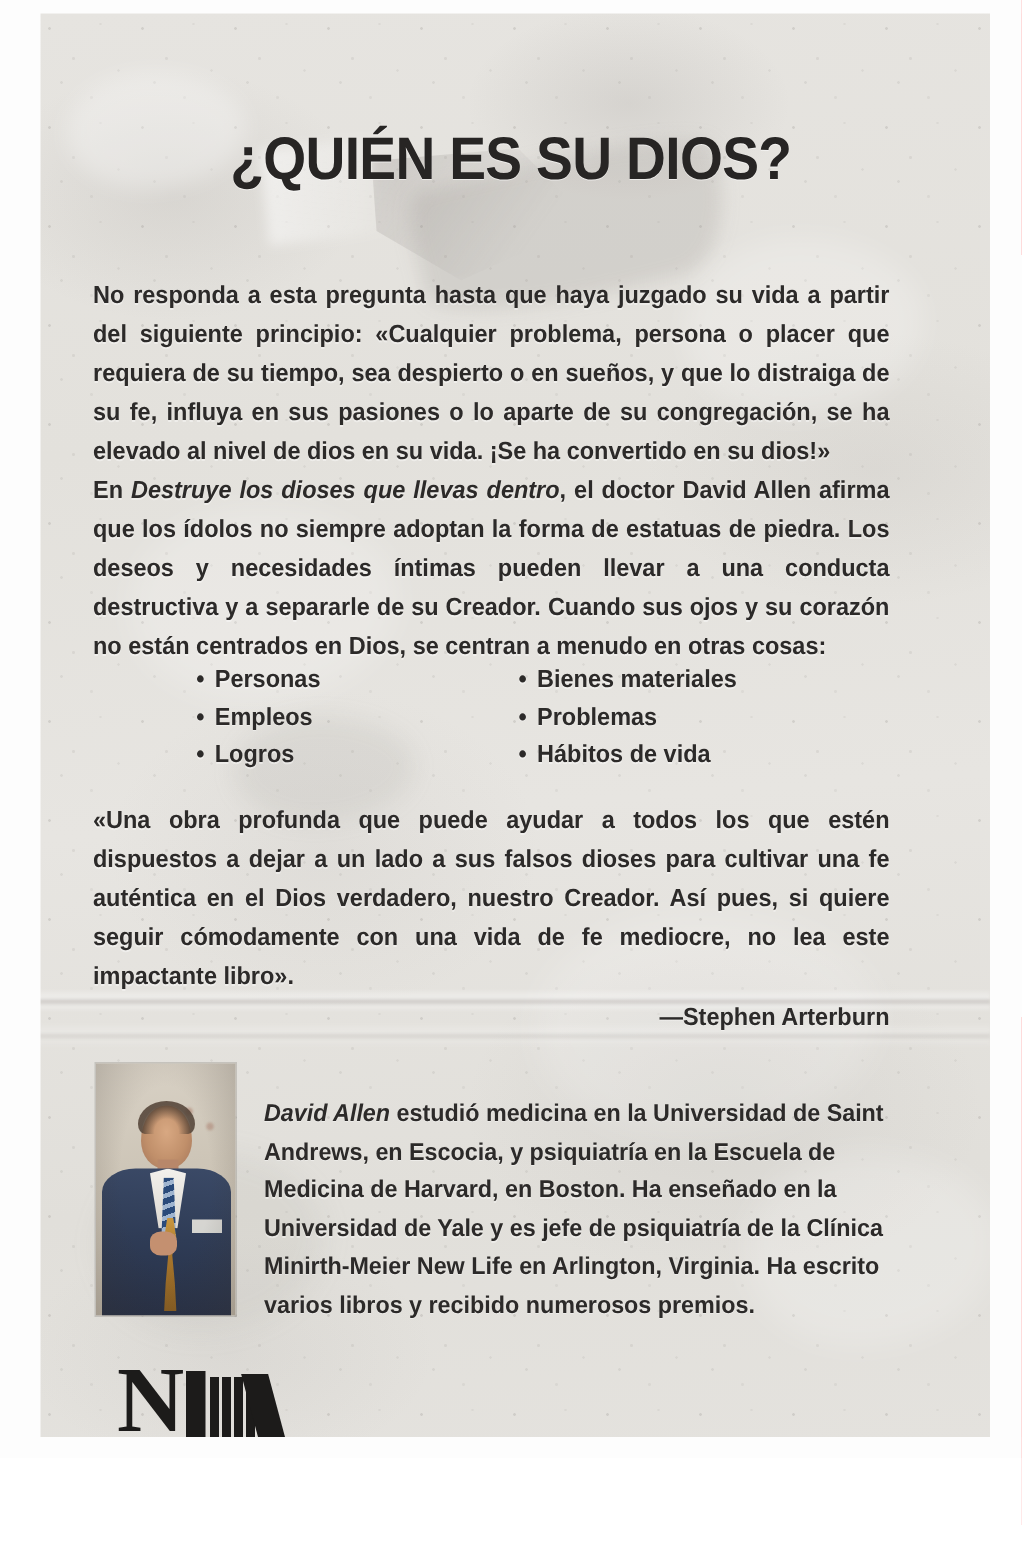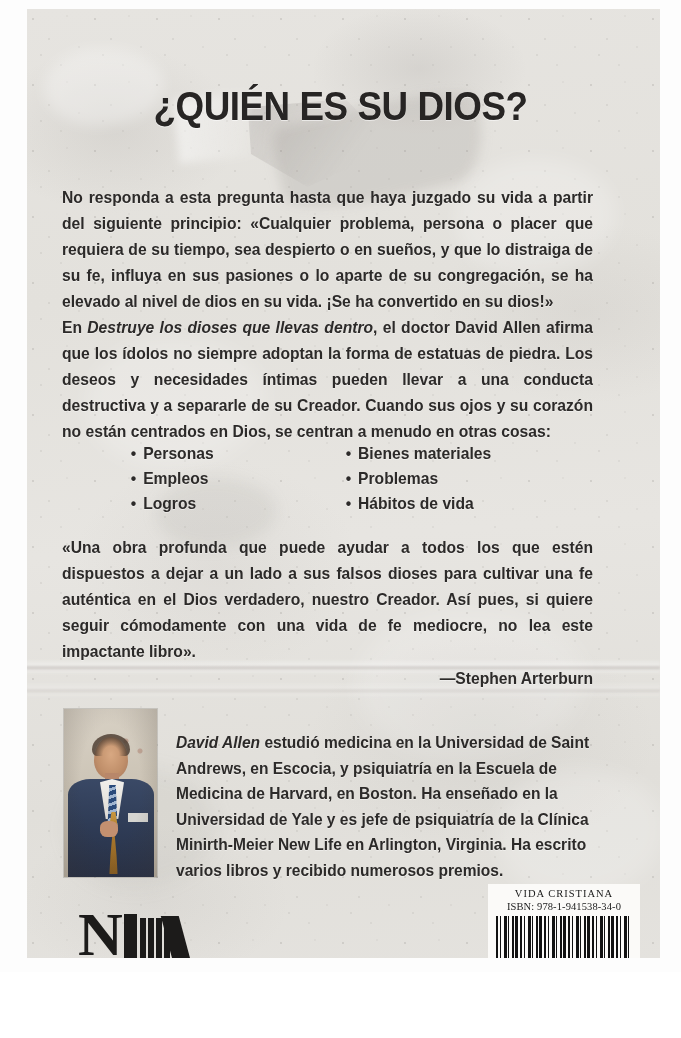--- a/index.html
+++ b/index.html
@@ -426,29 +426,19 @@
         <div class="spine s2"></div>
         <div class="spine s3"></div>
         <div class="spine s4"></div>
         <div class="spine s5"></div>
         <div class="spine s6"></div>
         <div class="shelf-base"></div>
       </div>
     </div>
   </div>
 
-  <div class="barcode-box">
-    <div class="bc-imprint">VIDA CRISTIANA</div>
-    <div class="bc-isbn">ISBN: 978-1-941538-34-0</div>
-    <div class="bc-bars"></div>
-    <div class="bc-digits">
-      <span>9</span>
-      <span>781941</span>
-      <span>538340</span>
-    </div>
-  </div>
 
   <div class="edge edge-l"></div>
   <div class="edge edge-r"></div>
   <div class="edge edge-t"></div>
   <div class="edge edge-b"></div>
 
 </div>
 
 </body></html>

